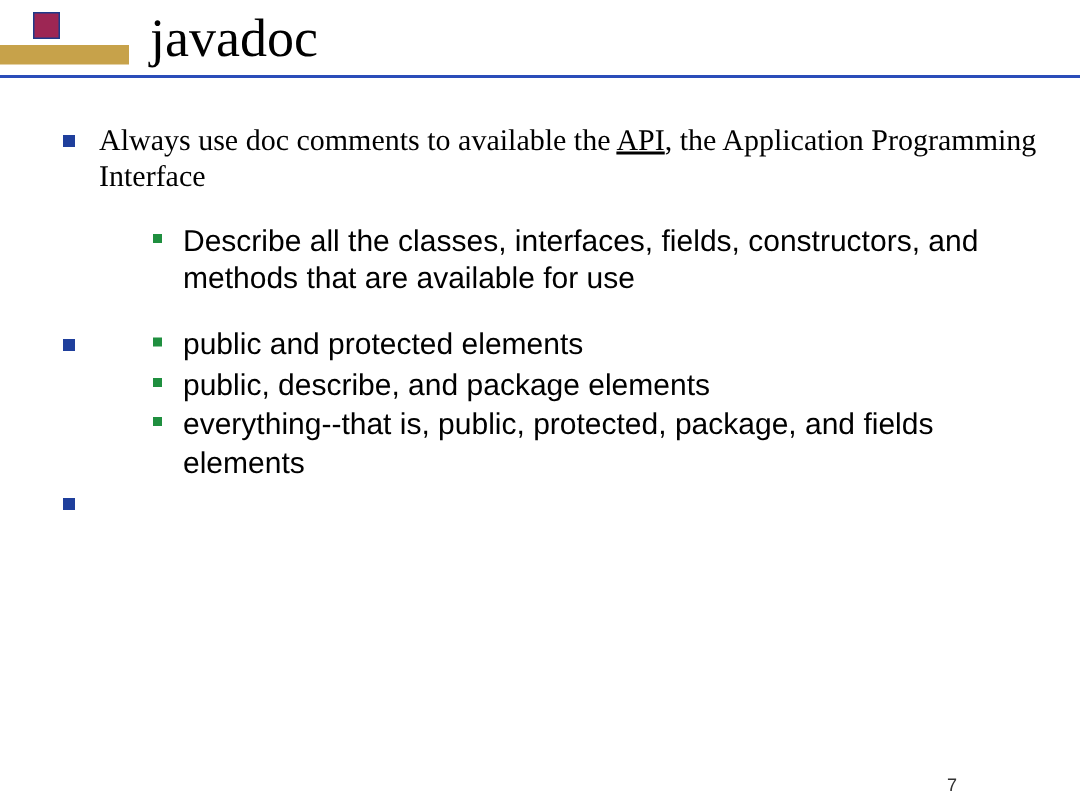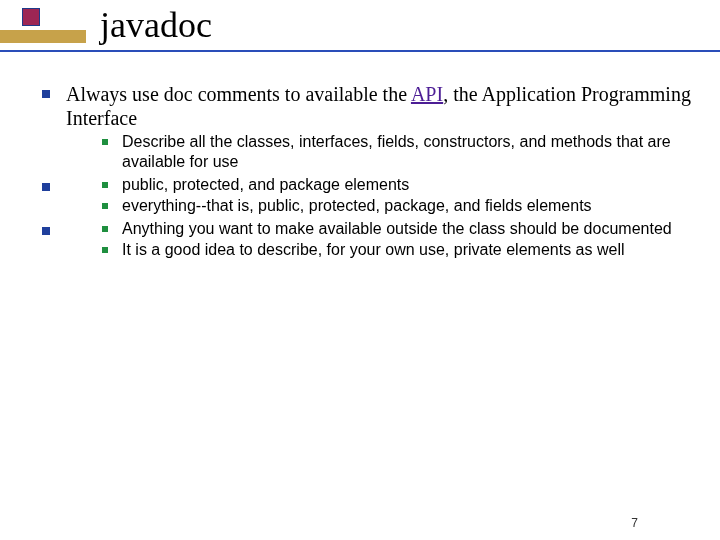--- a/index.html
+++ b/index.html
@@ -84,42 +84,42 @@
     position: absolute;
     left: 6px;
     top: 8px;
     width: 8px;
     height: 8px;
     background: #1f3f9c;
   }
   ul.level2 {
     list-style: none;
     padding: 0;
-    margin: 1px 0 2px 30px;
+    margin: 18px 0 2px 30px;
     font-family: Arial, Helvetica, sans-serif;
-    font-size: 16px;
+    font-size: 20px;
   }
   ul.level2 > li {
     position: relative;
     padding-left: 26px;
     margin-bottom: 1px;
     line-height: 1.28;
   }
   ul.level2 > li::before {
     content: "";
     position: absolute;
     left: 6px;
     top: 7px;
     width: 6px;
     height: 6px;
     background: #1f8f3f;
   }
   .apilink {
     text-decoration: underline;
-    color: #4c1d95;
+    color: #000000;
   }
   .code {
     font-family: "Courier New", Courier, monospace;
   }
   .italic {
     font-style: italic;
   }
   .pagenum {
     position: absolute;
     right: 14px;
@@ -150,29 +150,26 @@
         <span class="l1text">
           <span>Always use doc comments to available the </span><span class="apilink">API</span><span>, the Application Programming Interface</span>
         </span>
         <ul class="level2">
           <li><span class="l2text">Describe all the classes, interfaces, fields, constructors, and methods that are available for use</span></li>
         </ul>
       </li>
 
       <li>
         <ul class="level2">
-          <li><span class="l2text">public, protected, and package elements</span></li>
+          <li><span class="l2text">public and protected elements</span></li>
+          <li><span class="l2text">public, describe, and package elements</span></li>
           <li><span class="l2text">everything--that is, public, protected, package, and fields elements</span></li>
         </ul>
       </li>
 
       <li>
-        <ul class="level2">
-          <li><span class="l2text">Anything you want to make available outside the class should be documented</span></li>
-          <li><span class="l2text">It is a good idea to describe, for your own use, private elements as well</span></li>
-        </ul>
       </li>
 
     </ul>
   </div>
 
   <div class="pagenum">7</div>
 </div>
 
 </body></html>

